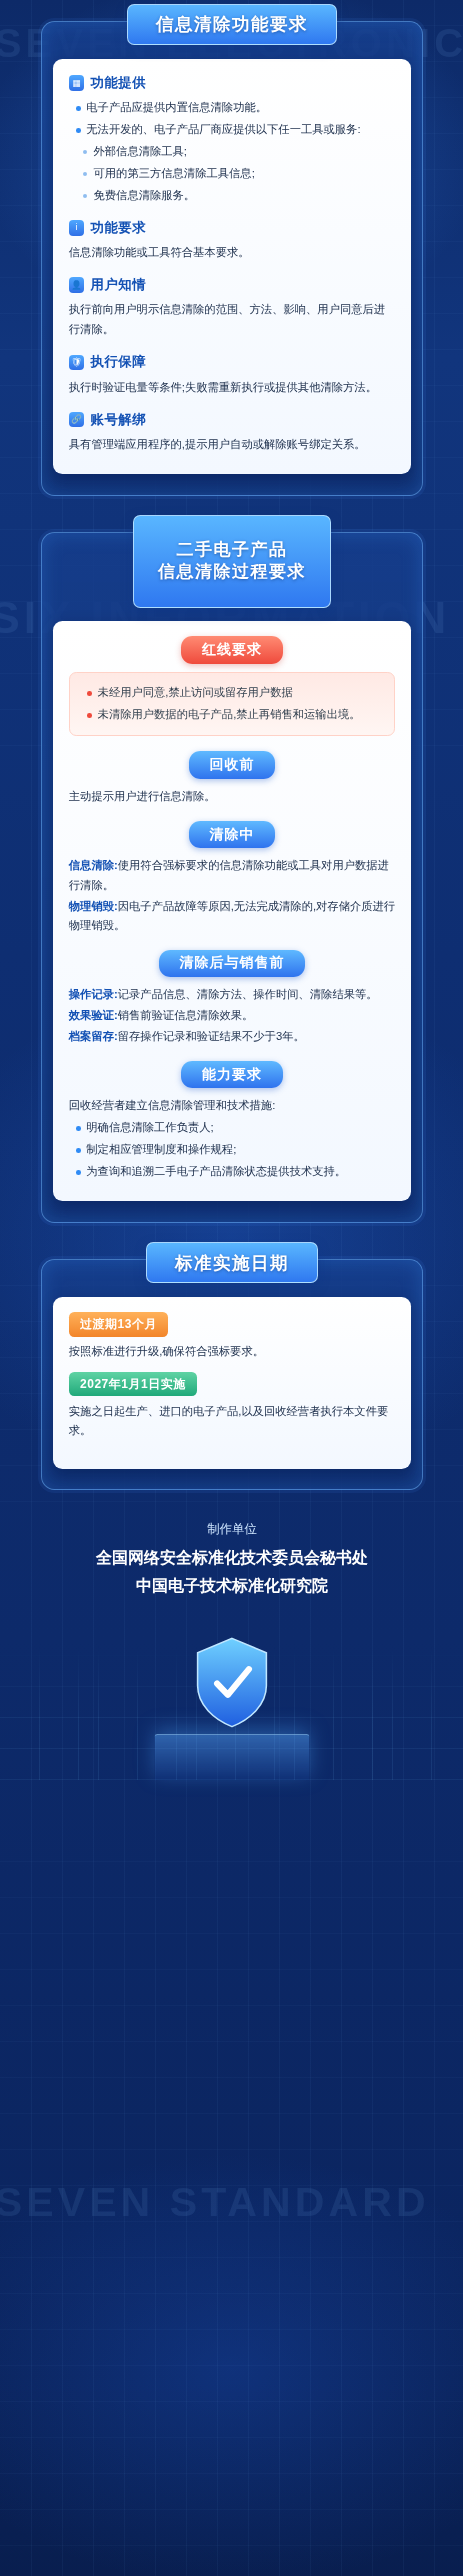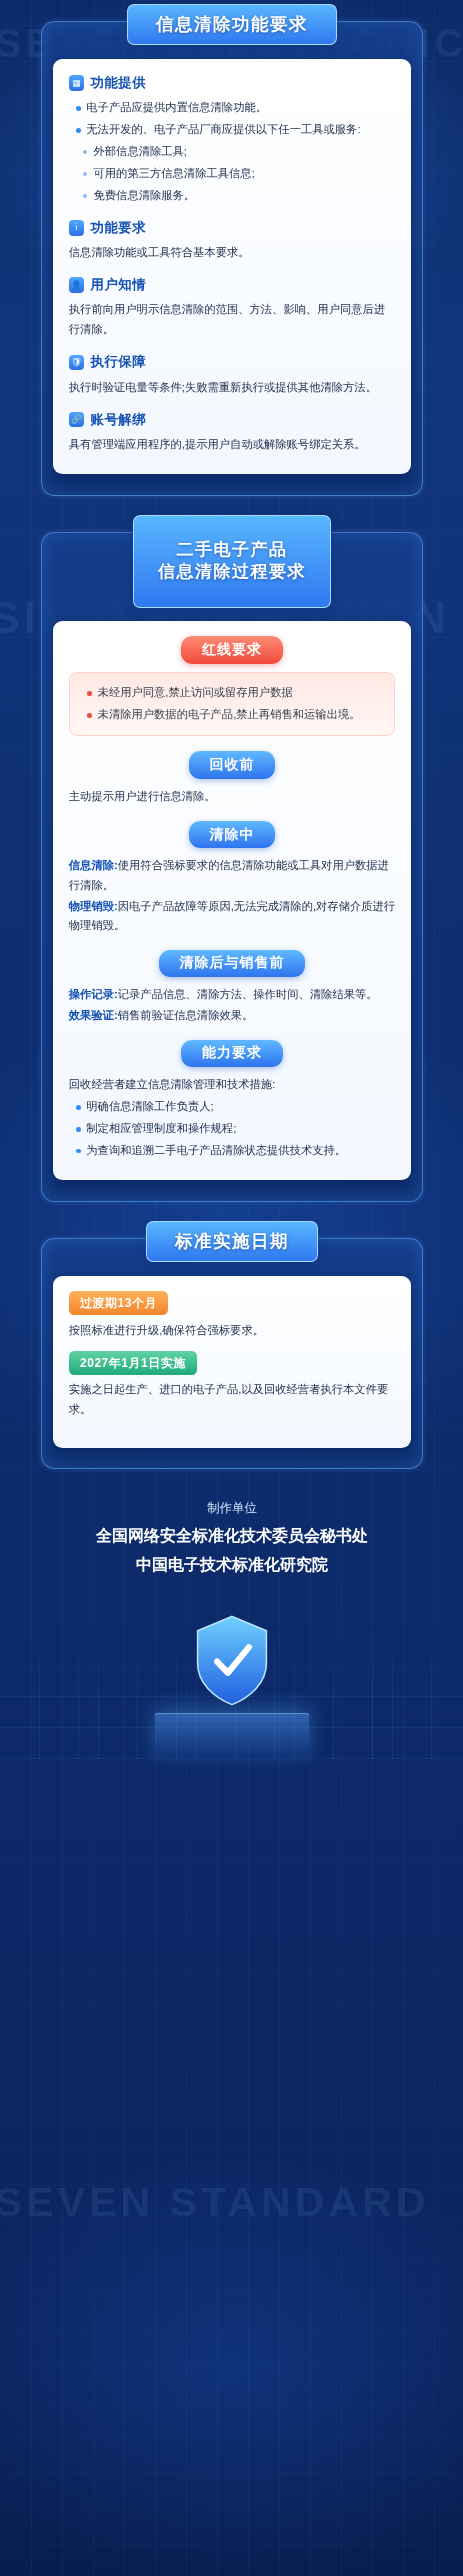--- a/index.html
+++ b/index.html
@@ -315,20 +315,23 @@
         </div>
       </div>
 
       <div class="blockgap">
         <div class="pill">清除后与销售前</div>
         <div class="kv">
           <b>操作记录:</b><span>记录产品信息、清除方法、操作时间、清除结果等。</span>
         </div>
         <div class="kv">
           <b>效果验证:</b><span>销售前验证信息清除效果。</span>
+        </div>
+        <div class="kv">
+          <b>档案留存:</b><span>留存操作记录和验证结果不少于3年。</span>
         </div>
       </div>
 
       <div>
         <div class="pill">能力要求</div>
         <div class="sec-body">回收经营者建立信息清除管理和技术措施:</div>
         <div class="sec-body">
           <ul class="dots">
             <li>明确信息清除工作负责人;</li>
             <li>制定相应管理制度和操作规程;</li>

